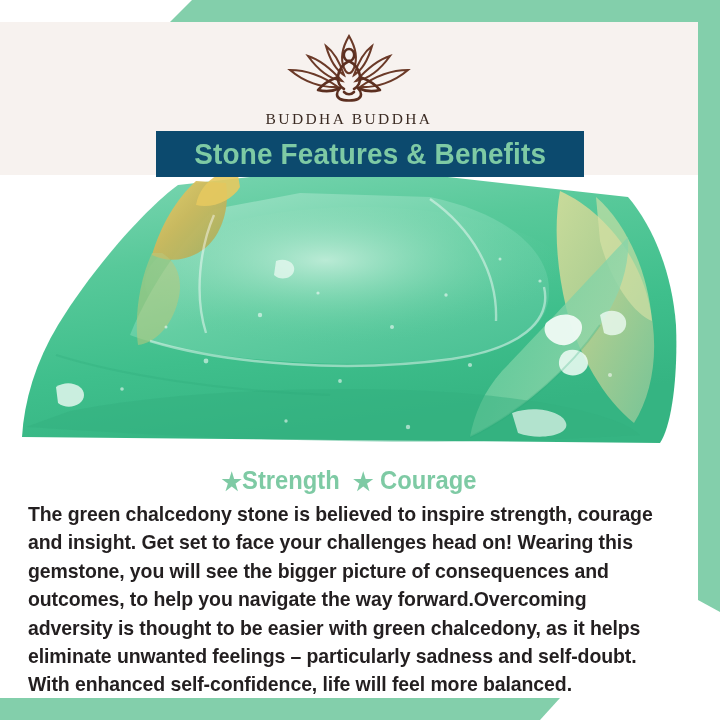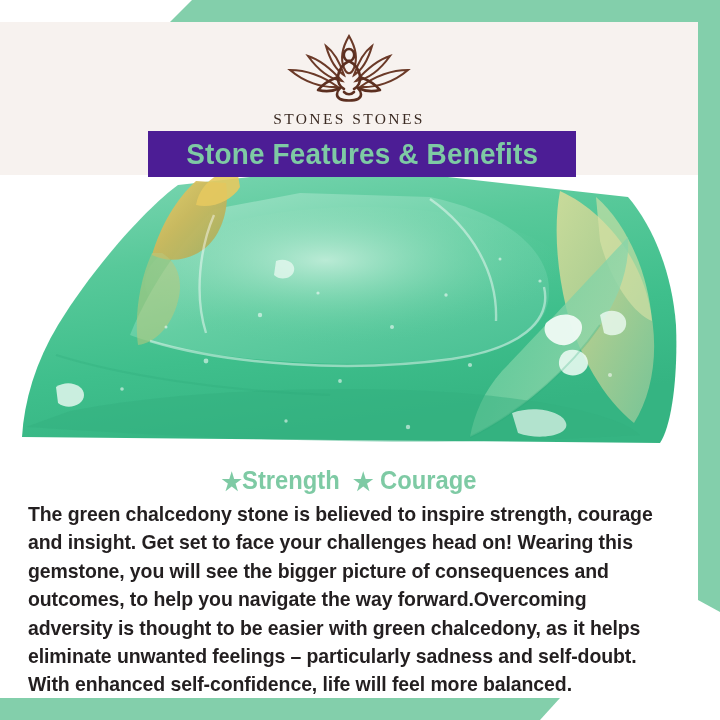--- a/index.html
+++ b/index.html
@@ -50,22 +50,22 @@
   .logo-mark{width:150px;height:78px;display:block;}
   .logo-word{
     margin-top:2px;
     font-family:"Liberation Serif", serif;
     font-size:15.5px;letter-spacing:2.4px;
     color:#3a2a22;font-weight:400;
   }
 
   
   .title-banner{
-    position:absolute;left:148px;top:131px;width:428px;height:46px;
-    background:#4c1d95;
+    position:absolute;left:156px;top:131px;width:428px;height:46px;
+    background:#0c4a6e;
     display:flex;align-items:center;justify-content:center;
     z-index:4;
   }
   .title-text{
     font-family:"Liberation Sans Narrow","Liberation Sans",sans-serif;
     font-weight:700;
     font-size:30px;
     letter-spacing:0.2px;
     color:#7ecaa4;
     transform:scaleX(.93);
@@ -157,21 +157,21 @@
         <g fill="none" stroke="#5c2f20" stroke-width="2.6" stroke-linecap="round" stroke-linejoin="round">
           <ellipse cx="75" cy="25" rx="5.2" ry="6"></ellipse>
           <path d="M75 31 C69 34 65 40 64 46 C63 52 66 57 70 59"></path>
           <path d="M75 31 C81 34 85 40 86 46 C87 52 84 57 80 59"></path>
           <path d="M64 47 C56 50 48 55 44 60 C52 62 60 61 66 58"></path>
           <path d="M86 47 C94 50 102 55 106 60 C98 62 90 61 84 58"></path>
           <path d="M66 58 C62 62 62 67 66 69 C70 71 80 71 84 69 C88 67 88 62 84 58"></path>
           <path d="M70 62 C73 65 77 65 80 62"></path>
         </g>
       </svg>
-      <div class="logo-word">STONES STONES</div>
+      <div class="logo-word">BUDDHA BUDDHA</div>
     </div>
   </div>
 
   <div class="photo">
     <svg viewBox="0 0 698 275" preserveAspectRatio="none">
       <defs>
         <linearGradient id="gMain" x1="0" y1="0" x2="0.35" y2="1">
           <stop offset="0%" stop-color="#7fd7b4"></stop>
           <stop offset="35%" stop-color="#58c99a"></stop>
           <stop offset="70%" stop-color="#3fbf8c"></stop>

